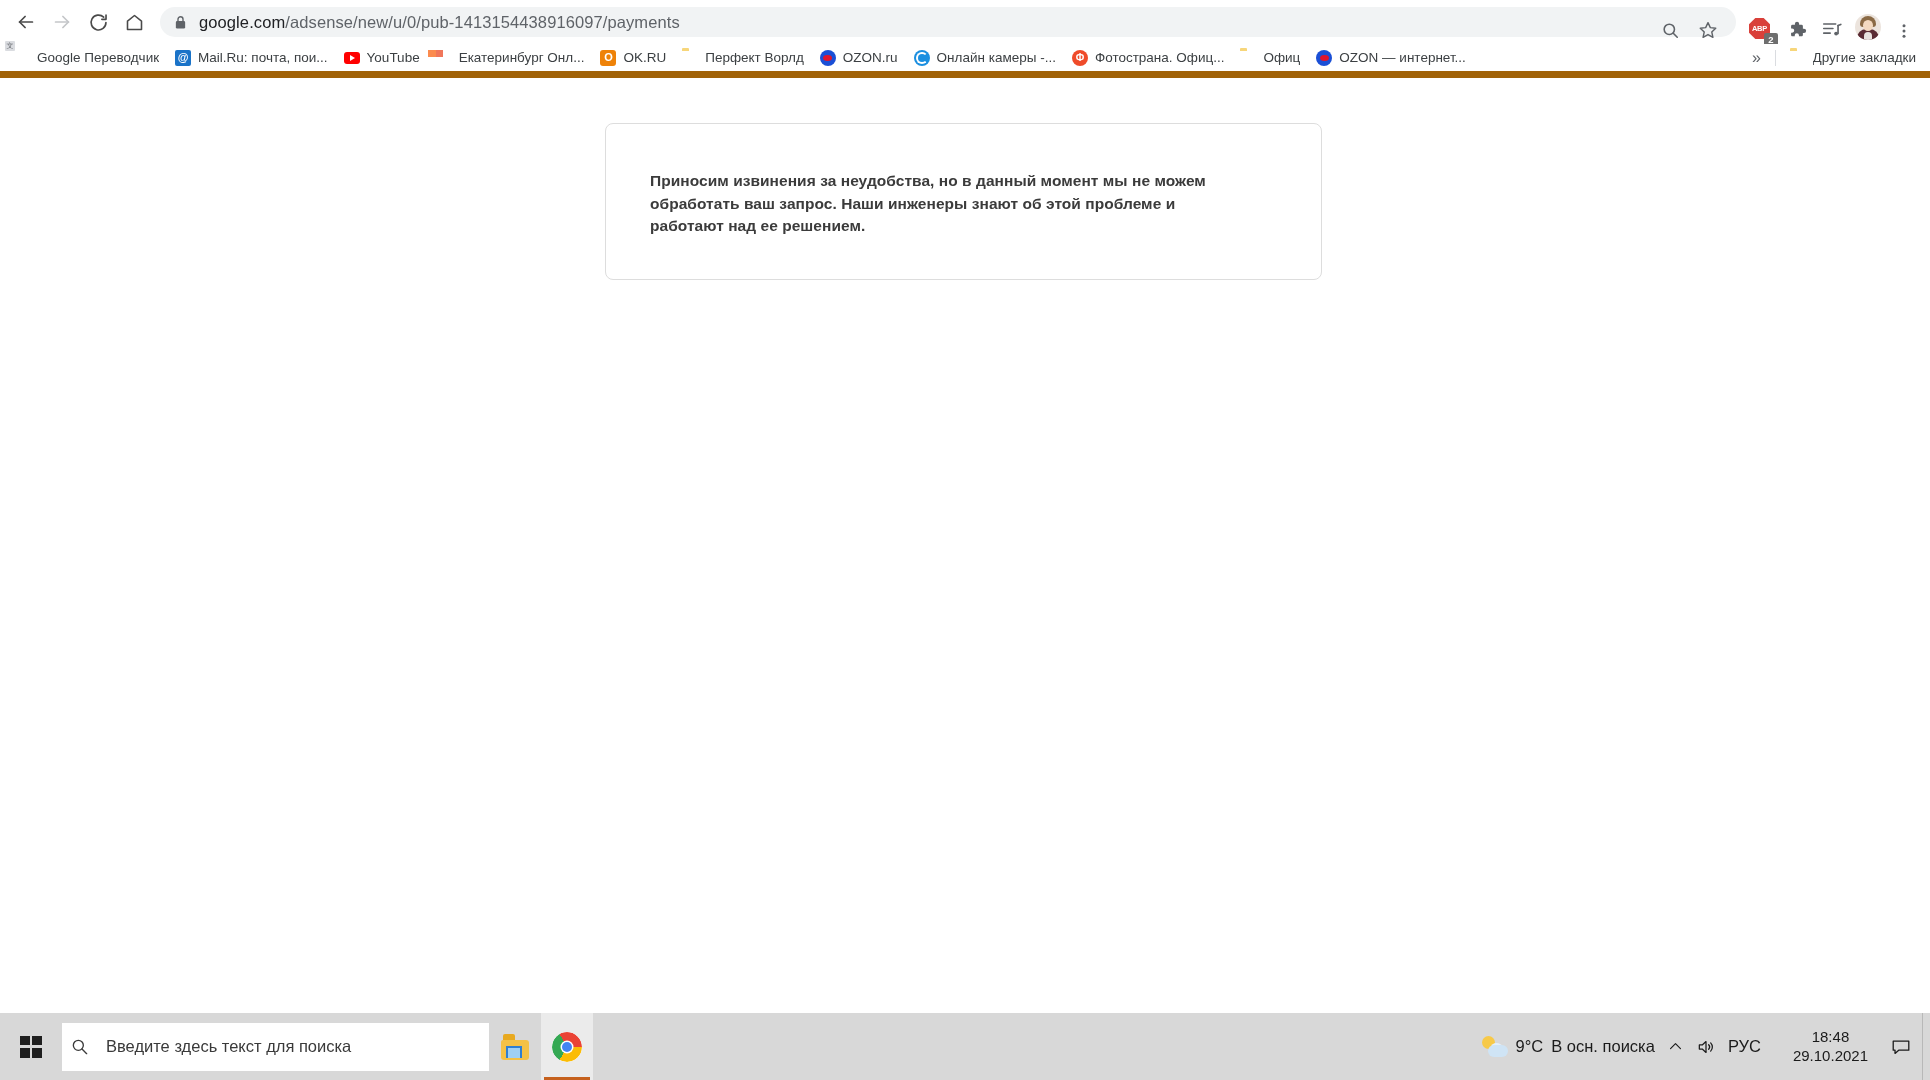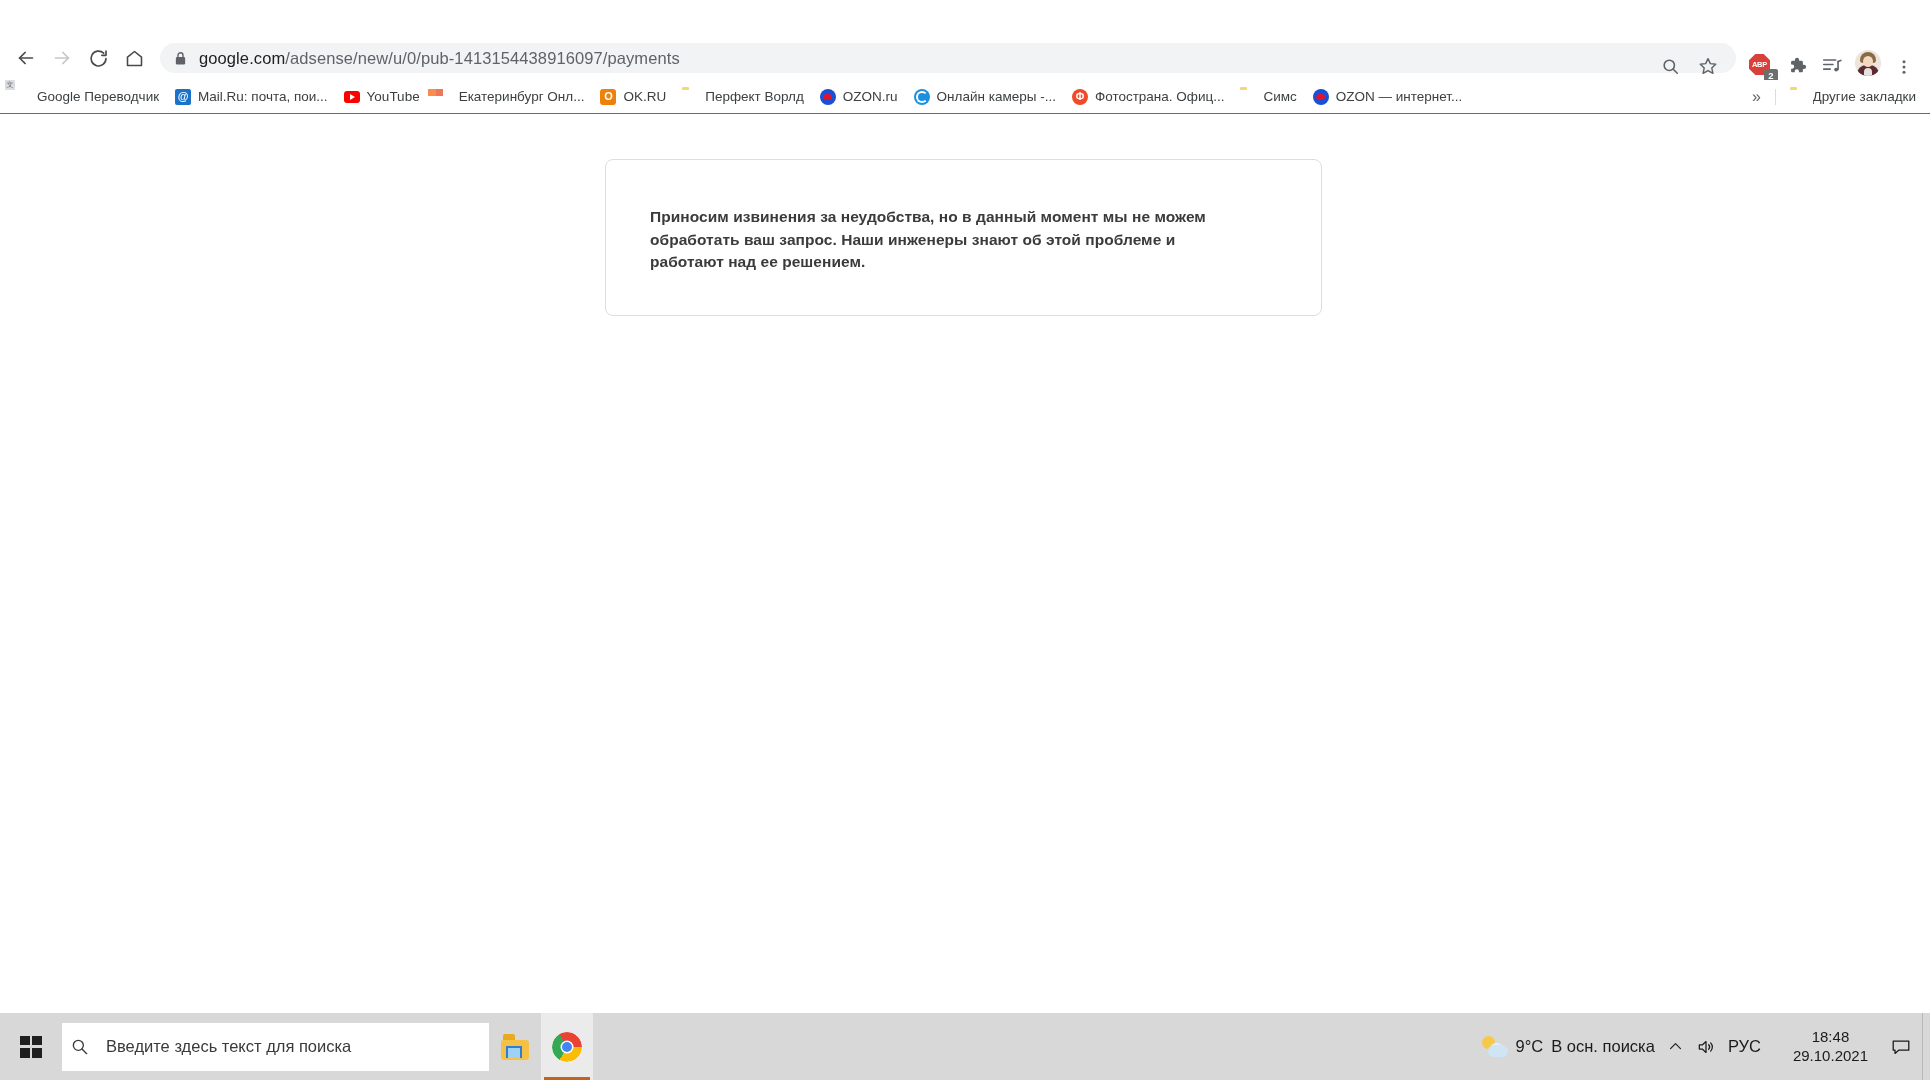--- a/index.html
+++ b/index.html
@@ -10,21 +10,20 @@
     background: #ffffff;
   }
 
   #app { position: relative; width: 1930px; height: 1080px; }
 
   
   .browser {
     position: absolute; left: 0; top: 0;
     width: 1930px; height: 1013px;
     background: #ffffff;
-    margin-top: 36px;
   }
 
   
   .toolbar {
     position: relative;
     height: 44px;
     background: #ffffff;
     display: flex;
     align-items: center;
     padding: 0 8px;
@@ -104,21 +103,21 @@
   .avatar .collar { position:absolute; left:9px; bottom:0; width:8px; height:8px; background:#e8e2de; border-radius:4px 4px 0 0; }
 
   
   .bookmarks {
     position: relative;
     height: 34px;
     background: #ffffff;
     display: flex;
     align-items: center;
     padding: 0 6px;
-    border-bottom: 1px solid #a16207;
+    border-bottom: 7px solid #a16207;
   }
   .bm {
     display: flex; align-items: center;
     height: 26px;
     padding: 0 8px;
     border-radius: 4px;
     flex: 0 0 auto;
     cursor: pointer;
     max-width: 185px;
   }
@@ -422,21 +421,21 @@
         <span class="bm-ico">
             <span class="ico-fs">
               <span>Ф</span>
             </span>
           </span>
         <span class="bm-label">Фотострана. Офиц...</span>
       </div>
 
       <div class="bm">
         <span class="bm-ico"><span class="ico-folder"></span></span>
-        <span class="bm-label">Симс</span>
+        <span class="bm-label">Офиц</span>
       </div>
 
       <div class="bm">
         <span class="bm-ico">
             <span class="ico-ozon"></span>
           </span>
         <span class="bm-label">OZON — интернет...</span>
       </div>
 
       <div class="bm-overflow">

